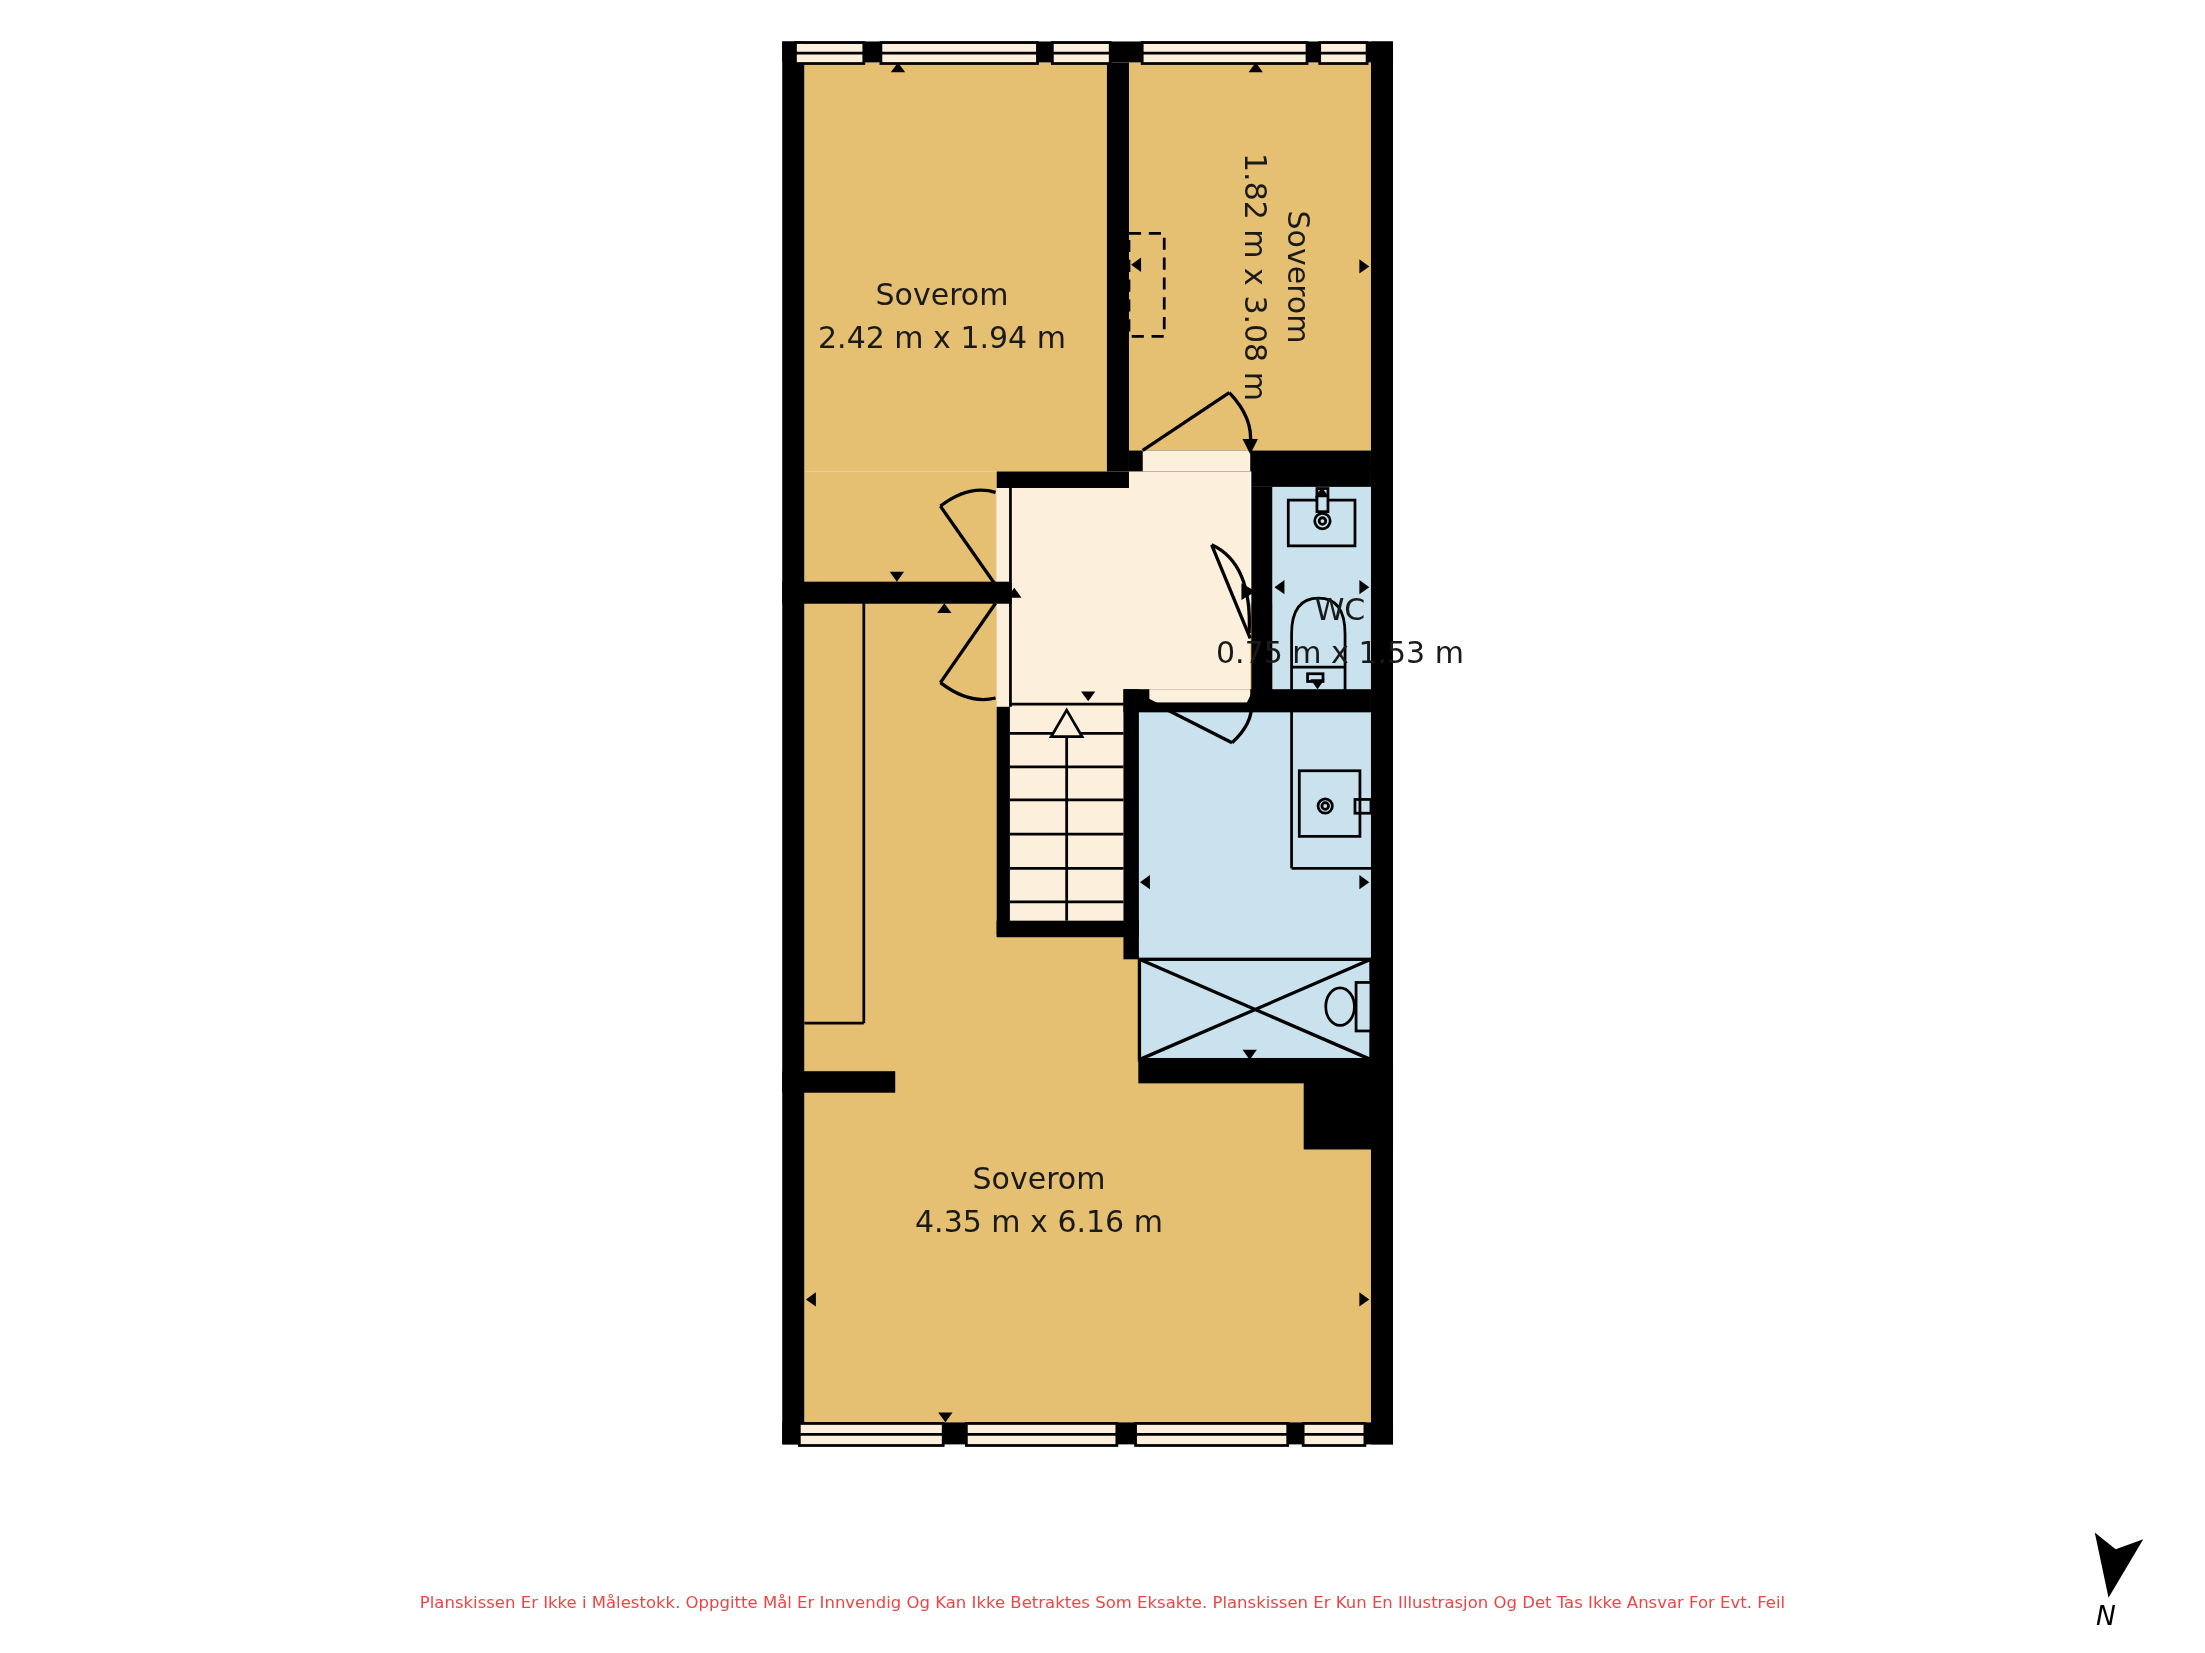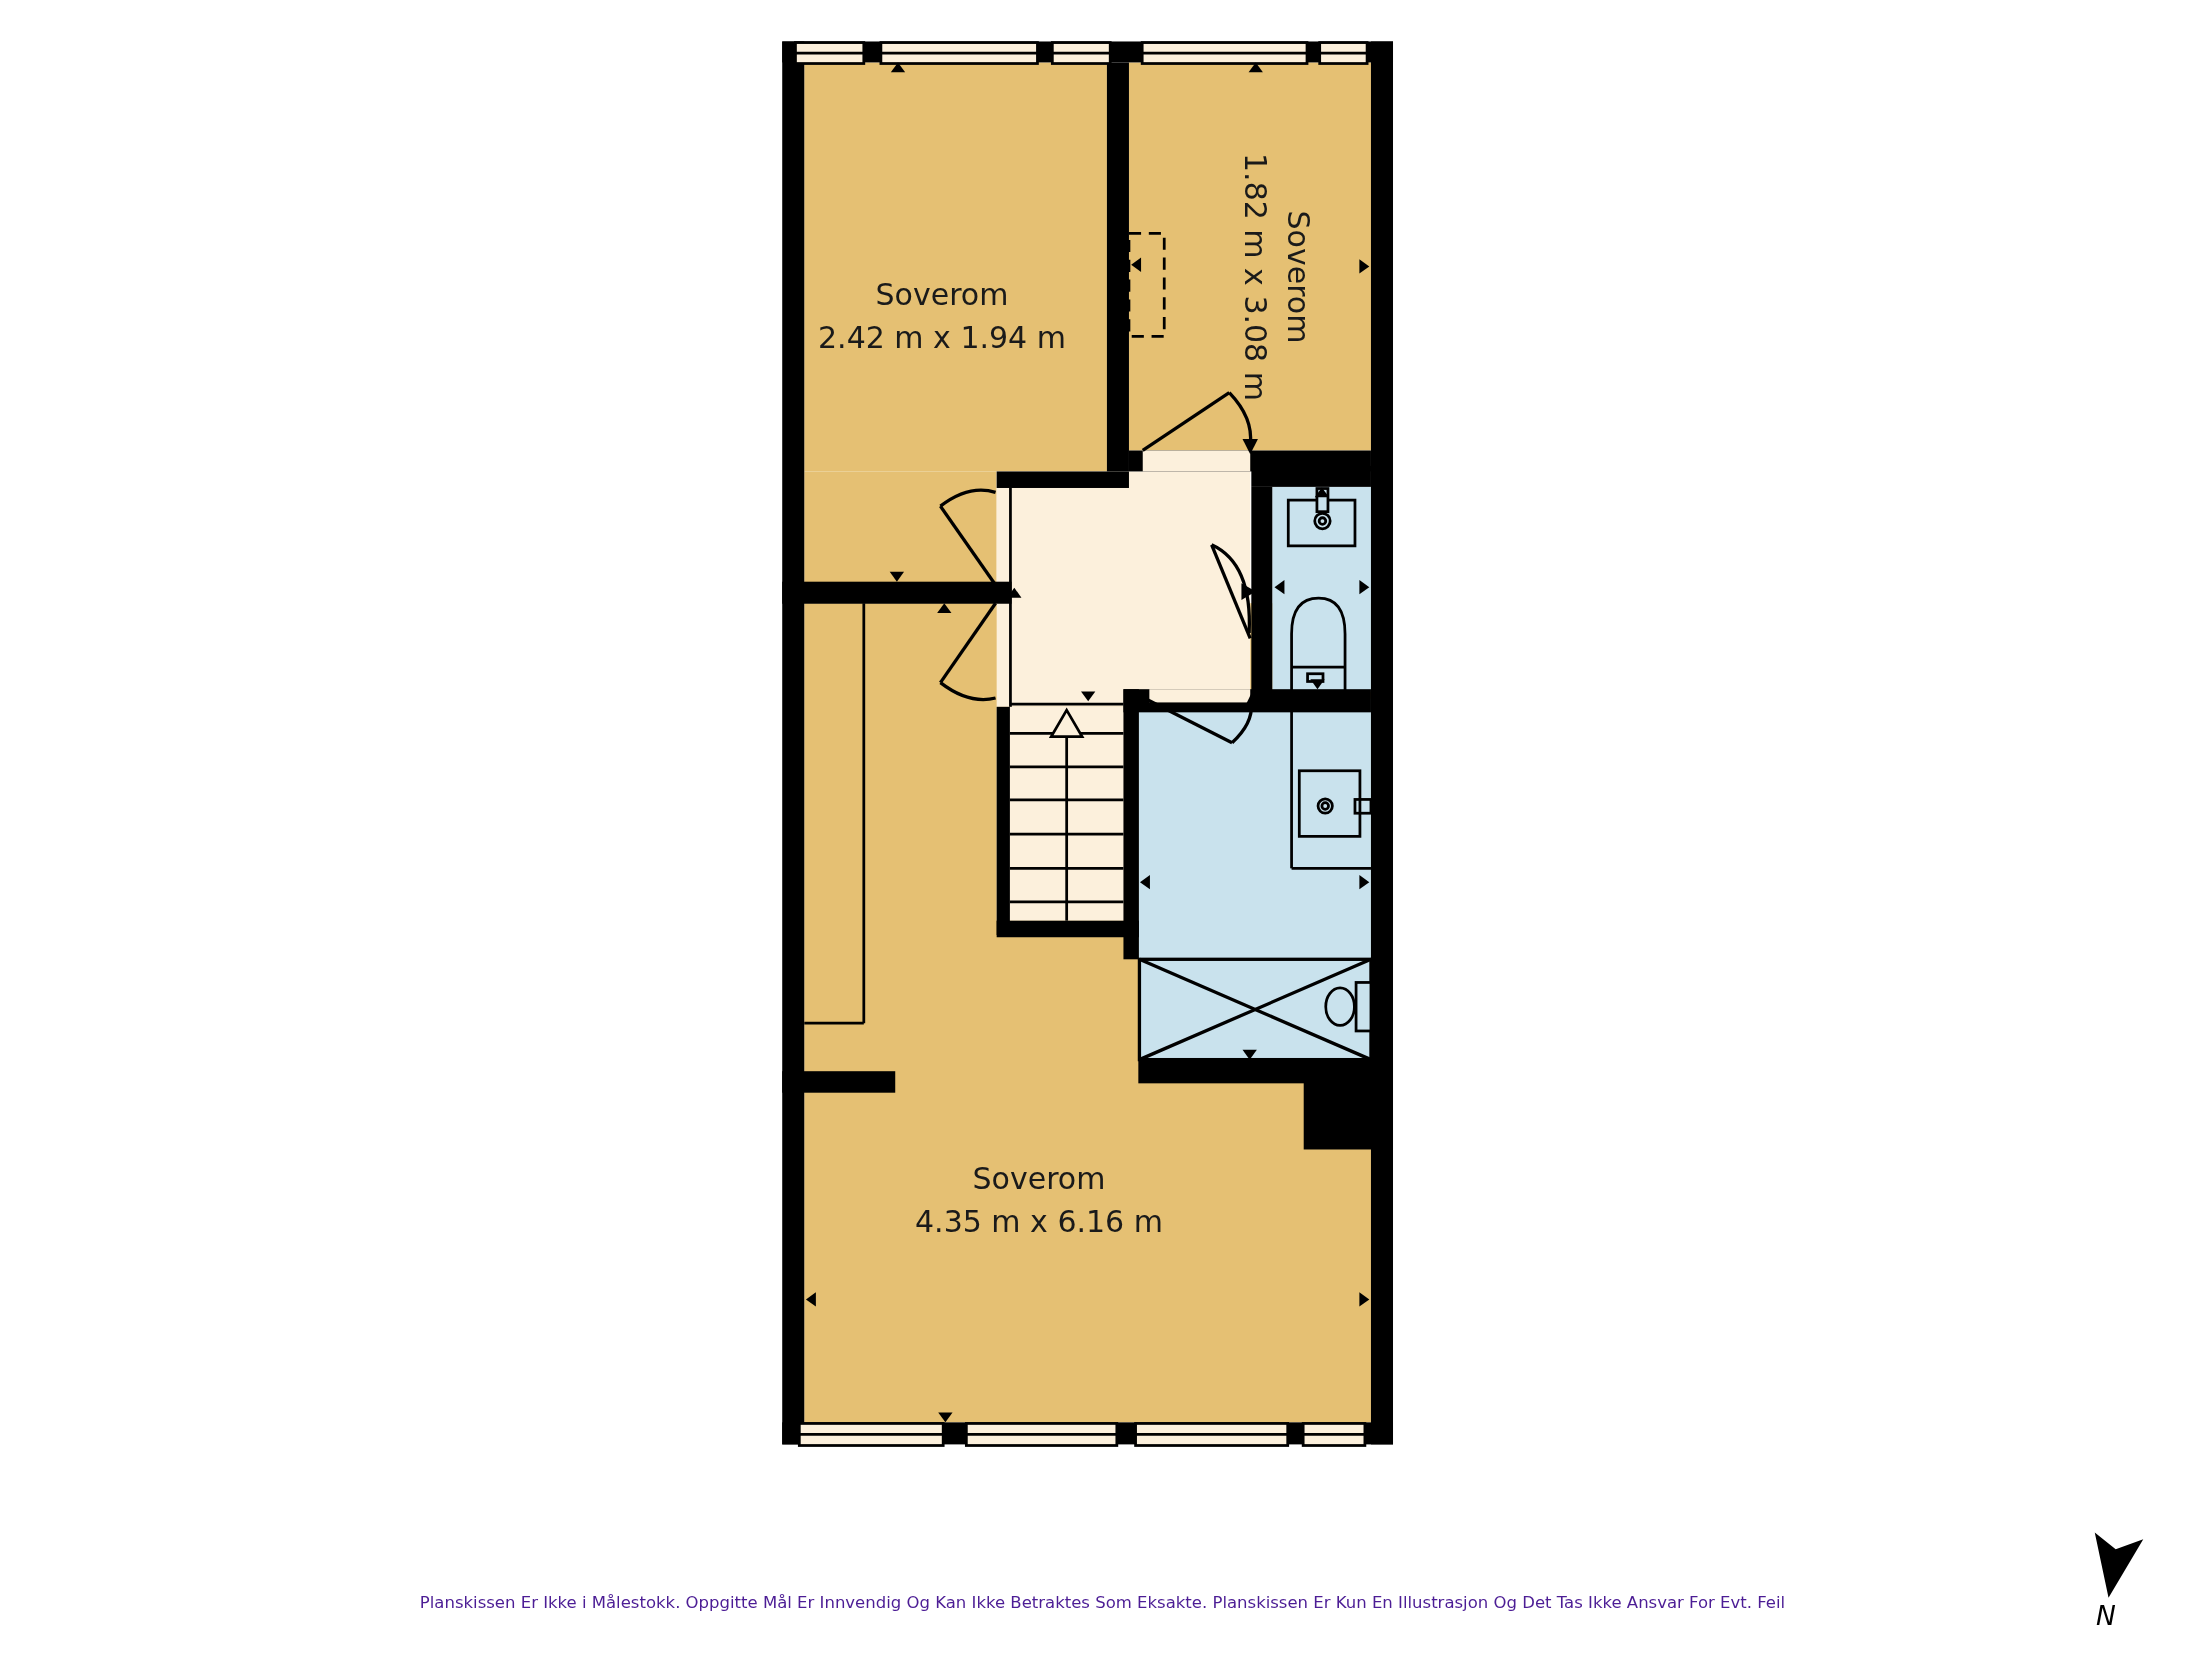--- a/index.html
+++ b/index.html
@@ -3,21 +3,21 @@
 <meta charset="utf-8">
 <style>
   html,body{margin:0;padding:0;background:#ffffff;}
   #canvas{position:relative;width:2205px;height:1654px;background:#ffffff;overflow:hidden;
           font-family:"DejaVu Sans","Liberation Sans",sans-serif;}
   #plan-svg{position:absolute;left:0;top:0;}
   .room-label{position:absolute;transform:translate(-50%,-50%);text-align:center;
               color:var(--text);font-size:30px;line-height:43px;white-space:nowrap;}
   .room-label.rot{transform:translate(-50%,-50%) rotate(90deg);}
   #disclaimer{position:absolute;left:50%;top:1602px;transform:translate(-50%,-50%);
-              color:#4c1d95;font-size:16.5px;white-space:nowrap;}
+              color:#ef4444;font-size:16.5px;white-space:nowrap;}
   #north-label{position:absolute;left:2106px;top:1615px;transform:translate(-50%,-50%);
                color:#000;font-size:26.5px;font-style:italic;}
 </style>
 </head>
 <body>
 
 <div id="canvas">
 
   <svg id="plan-svg" width="2205" height="1654" viewBox="0 0 4000 3000">
 
@@ -189,20 +189,24 @@
     <div>Soverom</div>
     <div>2.42 m x 1.94 m</div>
   </div>
 
   <div class="room-label rot" style="left:1277px;top:277px;">
     <div>Soverom</div>
     <div>1.82 m x 3.08 m</div>
   </div>
 
 
+  <div class="room-label" style="left:1340px;top:631px;">
+    <div>WC</div>
+    <div>0.75 m x 1.53 m</div>
+  </div>
 
 
   <div class="room-label" style="left:1039px;top:1200px;">
     <div>Soverom</div>
     <div>4.35 m x 6.16 m</div>
   </div>
 
   <div id="disclaimer">Planskissen Er Ikke i Målestokk. Oppgitte Mål Er Innvendig Og Kan Ikke Betraktes Som Eksakte. Planskissen Er Kun En Illustrasjon Og Det Tas Ikke Ansvar For Evt. Feil</div>
   <div id="north-label">N</div>
 

